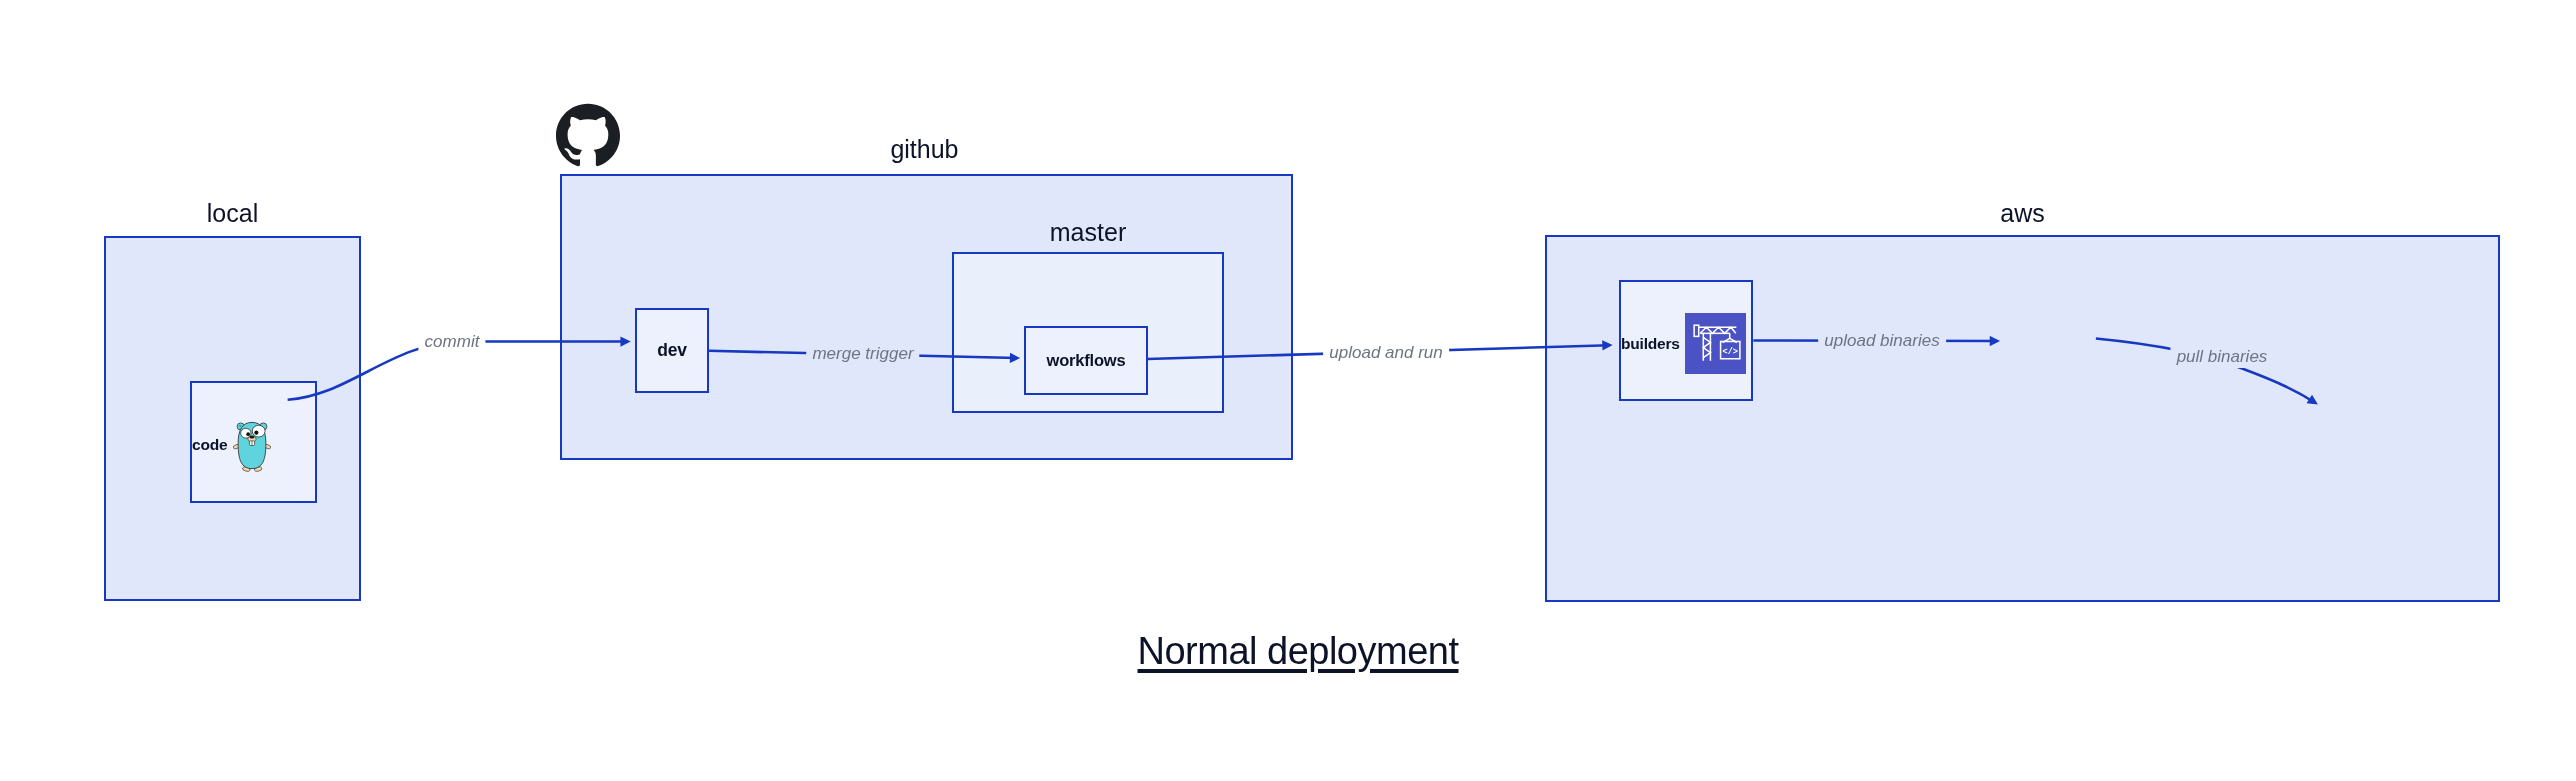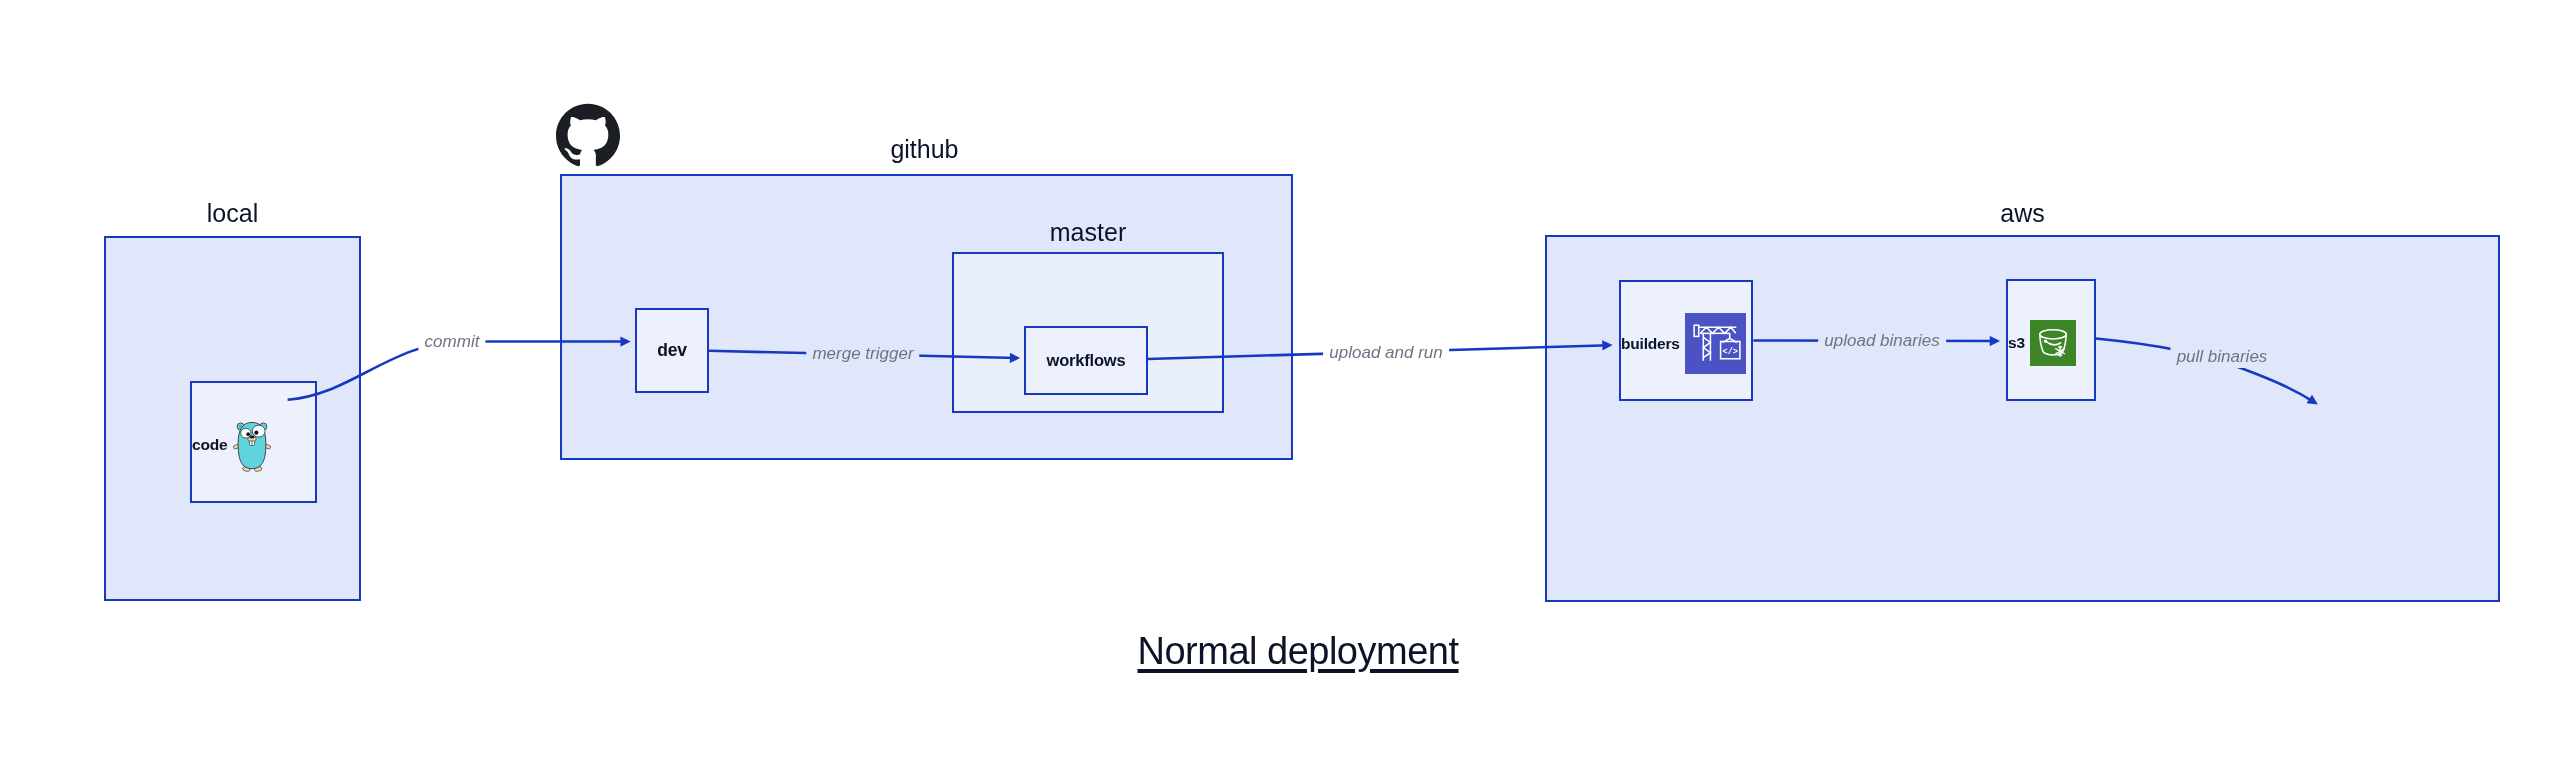--- a/index.html
+++ b/index.html
@@ -109,41 +109,20 @@
         <path d="M30 40 L42 28 L54 40 L66 28 L78 40 L90 28 L100 40"></path>
         <path d="M36 40 V94 M50 40 V94"></path>
         <path d="M36 48 L50 58 L36 68 L50 78 L36 88"></path>
         <path d="M88 40 V50 M88 50 L74 58 M88 50 L102 58"></path>
         <rect x="70" y="56" width="38" height="34"></rect>
       </g>
       <text x="89" y="80" text-anchor="middle" font-size="17" font-weight="bold" fill="#fff" font-family="Liberation Mono, monospace">&lt;/&gt;</text>
     </svg>
   </div>
 
-  <div class="node icon-node" style="left:2006px;top:279px;width:90px;height:122px">
-    <div class="node-label">s3</div>
-    <svg class="icon-tile" width="46" height="46" viewBox="0 0 90 90">
-      <rect x="0" y="0" width="90" height="90" fill="var(--s3-bg)"></rect>
-      <g stroke="#fff" stroke-width="3" fill="none">
-        <ellipse cx="45" cy="28" rx="26" ry="9"></ellipse>
-        <path d="M19 28 C20 44 23 58 27 64"></path>
-        <path d="M71 28 C70 44 67 58 63 64"></path>
-        <path d="M27 64 Q45 73 63 64"></path>
-        <path d="M31 42 C42 51 52 50 61 44"></path>
-      </g>
-      <circle cx="30.5" cy="41.5" r="3.2" fill="#fff"></circle>
-      <g stroke="#fff" stroke-width="2.6" fill="none">
-        <path d="M59 50 V72"></path>
-        <path d="M49.5 55.5 L68.5 66.5"></path>
-        <path d="M49.5 66.5 L68.5 55.5"></path>
-        <path d="M55 52 L59 55 L63 52"></path>
-        <path d="M55 70 L59 67 L63 70"></path>
-      </g>
-    </svg>
-  </div>
 
 
   <svg class="connectors" width="2604" height="781" viewBox="0 0 5054 1516">
     <defs>
       <marker id="arrow" viewBox="0 0 10 10" refX="7" refY="5" markerWidth="26" markerHeight="20" orient="auto" markerUnits="userSpaceOnUse">
         <path d="M0,0 L10,5 L0,10 Z" fill="var(--stroke-blue)"></path>
       </marker>
     </defs>
     <path class="edge-path" marker-end="url(#arrow)" d="M 558 776 C 680 768, 760 663, 900 663 L 1218 663"></path>
     <path class="edge-path" marker-end="url(#arrow)" d="M 1376 681 L 1974 695"></path>

